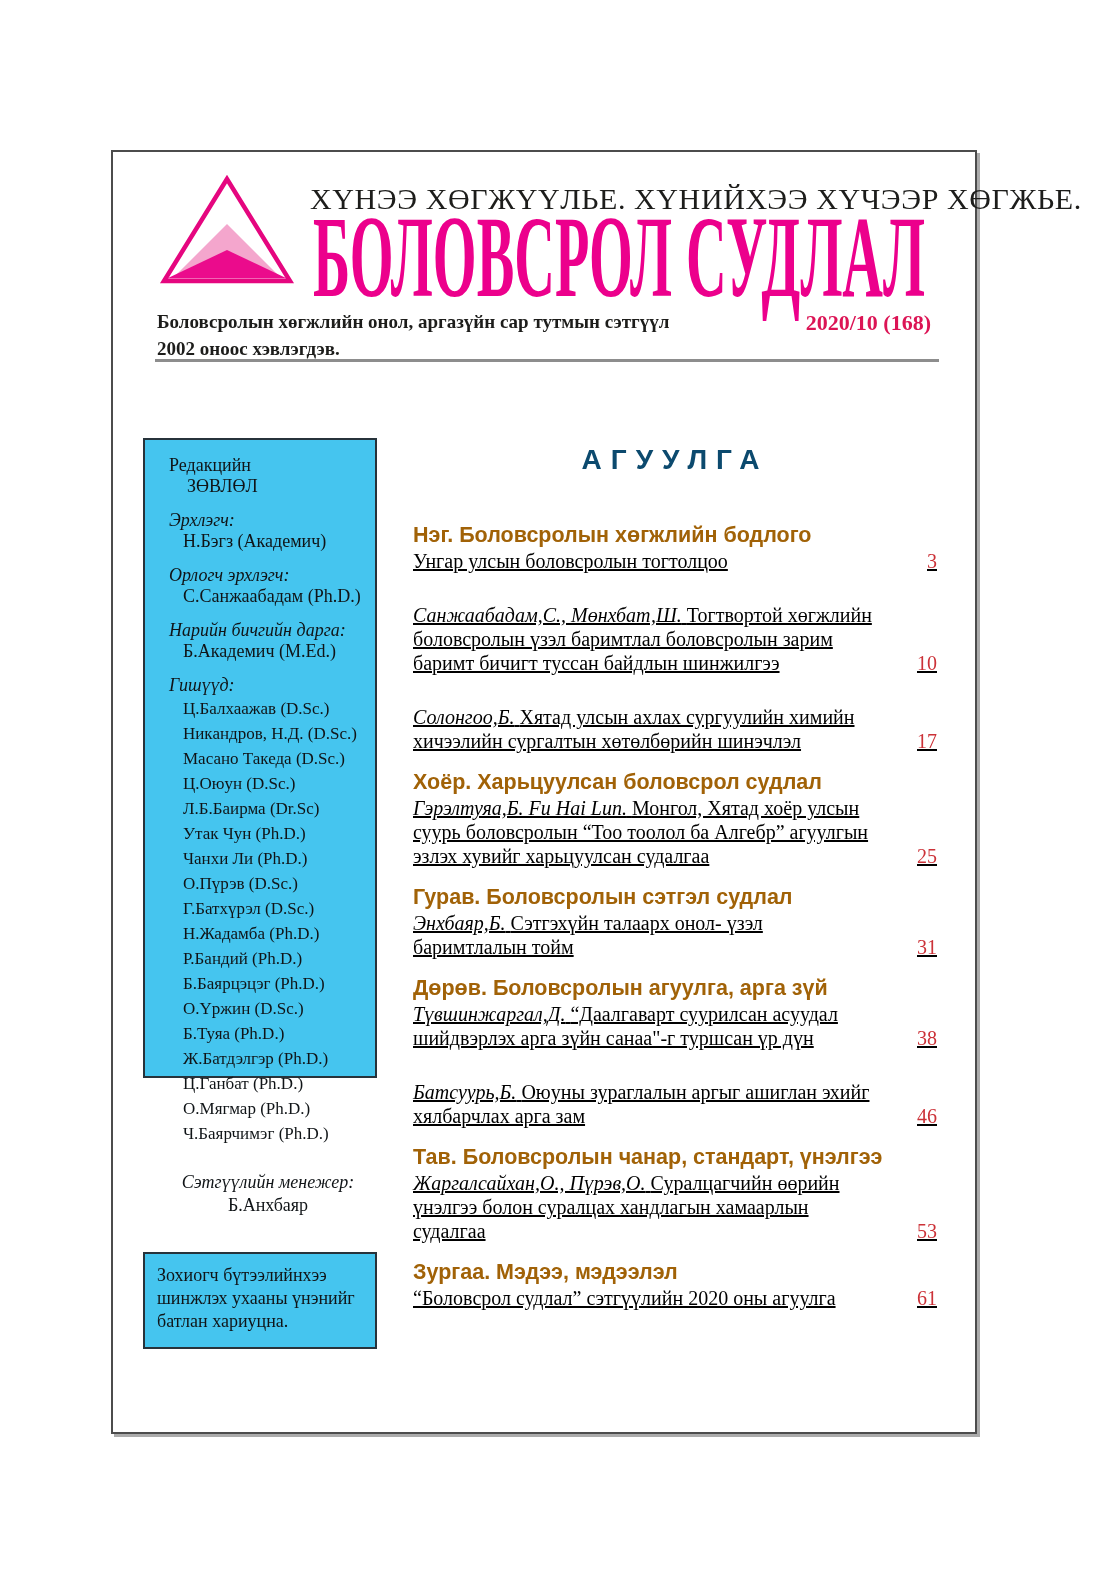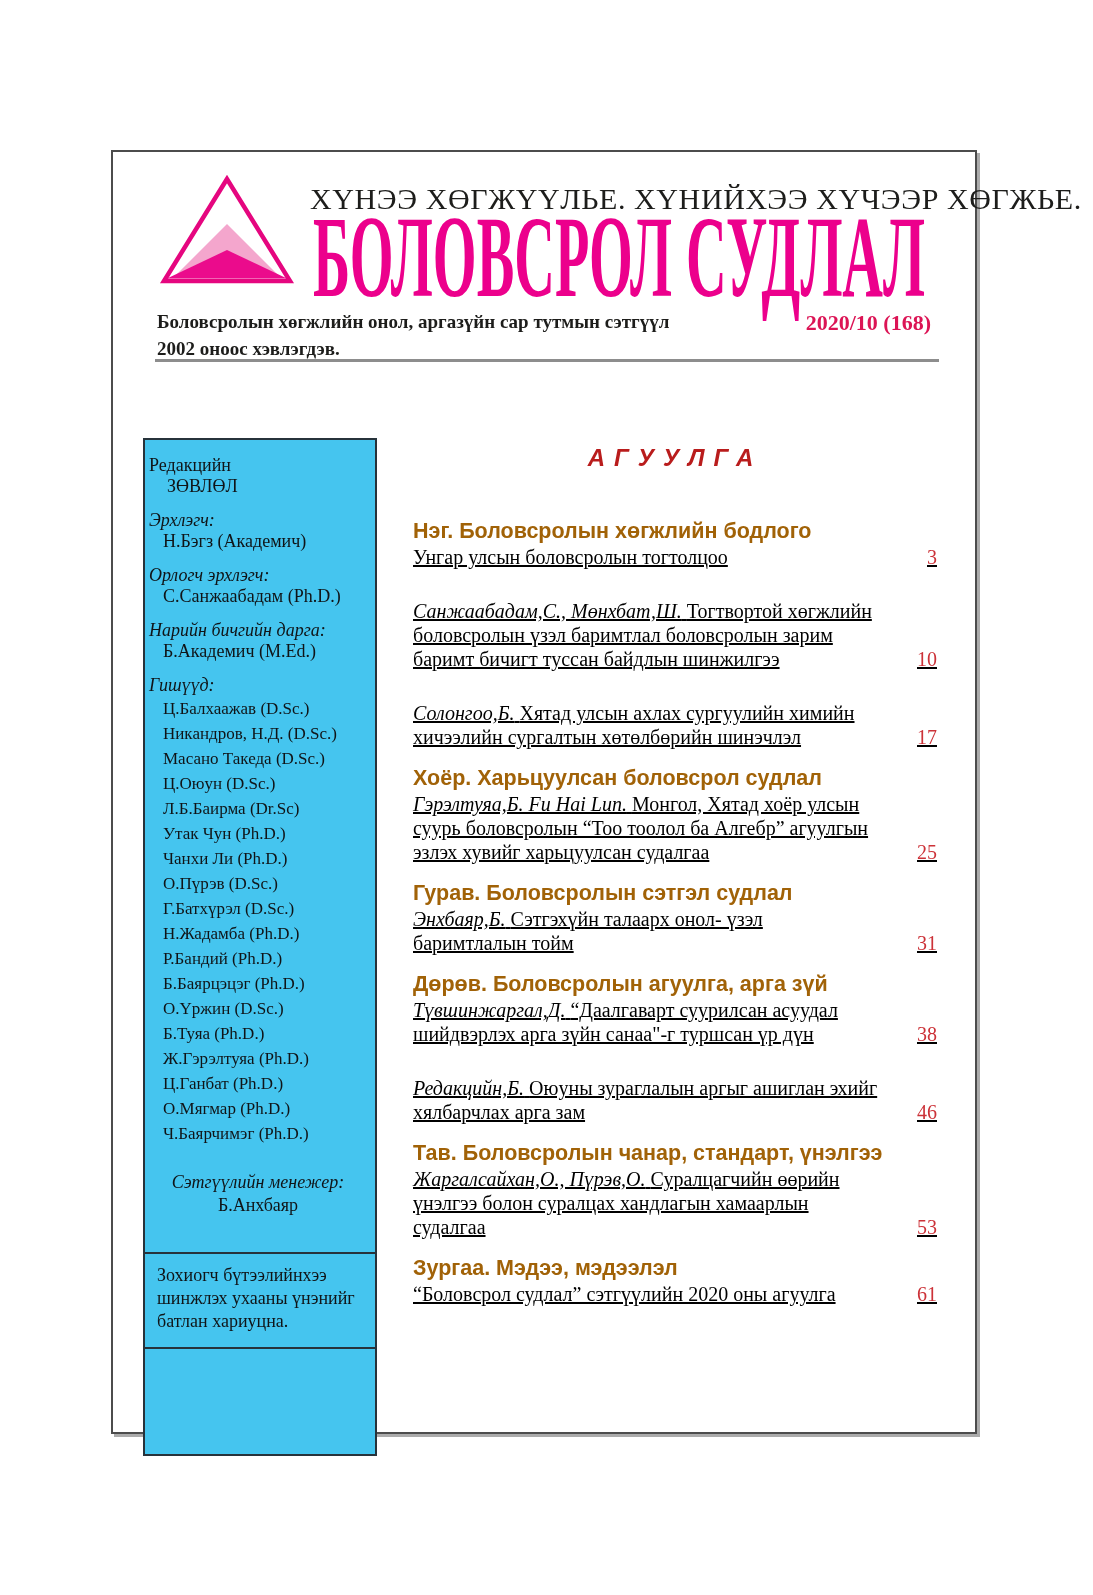--- a/index.html
+++ b/index.html
@@ -16,36 +16,36 @@
   .title-svg{position:absolute;left:200px;top:56px;overflow:visible;}
   .subtitle{position:absolute;left:44px;top:156px;font-size:19px;
             font-weight:bold;line-height:27px;color:#1d1d1b;}
   .issue{position:absolute;top:158px;right:44px;font-size:22px;font-weight:bold;
          color:#dc1455;}
   .rule{position:absolute;left:42px;top:207px;width:784px;height:3px;background:#8d8d8d;}
 
   
   .panel{position:absolute;left:30px;width:234px;background:#45c5ef;
          border:2px solid #27333b;box-sizing:border-box;color:#101417;}
-  .panel-board{top:286px;height:1018px;padding:15px 8px 0 4px;}
+  .panel-board{top:286px;height:640px;padding:15px 8px 0 24px;}
   .panel-notice{top:1100px;height:97px;padding:10px 12px;font-size:18px;line-height:23px;}
   .board-heading{font-size:18px;line-height:21px;}
   .board-heading .line2{padding-left:18px;}
   .role{margin-top:13px;font-size:18px;line-height:21px;}
   .role-label{font-style:italic;}
   .role-name{padding-left:14px;}
   .members{margin-top:13px;font-size:18px;line-height:21px;}
   .member{padding-left:14px;font-size:17px;line-height:25px;}
   .manager{margin-top:25px;text-align:center;font-size:18px;line-height:23px;}
   .manager-label{font-style:italic;}
 
   
   .toc{position:absolute;left:300px;top:292px;width:524px;color:#000;}
   .toc-title{text-align:center;font-family:"Liberation Sans",sans-serif;font-weight:bold;
-             font-size:24px;letter-spacing:9px;color:#b91c1c;margin:0 0 46px 0;font-style:italic;}
+             font-size:28px;letter-spacing:9px;color:#0c4a6e;margin:0 0 46px 0;}
   .toc-section{margin-top:16px;}
   .toc-heading{font-family:"Liberation Sans",sans-serif;font-weight:bold;font-size:21.5px;
                line-height:26px;color:#a16207;margin:0 0 1px 0;}
   .toc-entry{display:flex;align-items:flex-end;text-decoration:underline;}
   .toc-entry + .toc-entry{margin-top:30px;}
   .toc-text{flex:1;font-size:20px;line-height:24px;padding-right:24px;}
   .authors{font-style:italic;}
   .authors:empty{display:none;}
   .toc-page{font-size:20px;line-height:24px;color:#cc3238;min-width:34px;text-align:right;}
 </style>
@@ -102,21 +102,21 @@
         <div class="member">Л.Б.Баирма (Dr.Sc)</div>
         <div class="member">Утак Чун (Ph.D.)</div>
         <div class="member">Чанхи Ли (Ph.D.)</div>
         <div class="member">О.Пүрэв (D.Sc.)</div>
         <div class="member">Г.Батхүрэл (D.Sc.)</div>
         <div class="member">Н.Жадамба (Ph.D.)</div>
         <div class="member">Р.Бандий (Ph.D.)</div>
         <div class="member">Б.Баярцэцэг (Ph.D.)</div>
         <div class="member">О.Үржин (D.Sc.)</div>
         <div class="member">Б.Туяа (Ph.D.)</div>
-        <div class="member">Ж.Гэрэлтуяа (Ph.D.)</div>
+        <div class="member">Ж.Батдэлгэр (Ph.D.)</div>
         <div class="member">Ц.Ганбат (Ph.D.)</div>
         <div class="member">О.Мягмар (Ph.D.)</div>
         <div class="member">Ч.Баярчимэг (Ph.D.)</div>
       </div>
 
       <div class="manager">
         <div class="manager-label">Сэтгүүлийн менежер:</div>
         <div>Б.Анхбаяр</div>
       </div>
     </div>
@@ -177,21 +177,21 @@
         <div class="toc-heading">Дөрөв. Боловсролын агуулга, арга зүй</div>
         <div class="toc-entry">
           <div class="toc-text">
             <span class="authors">Түвшинжаргал,Д.</span>
             <span>“Даалгаварт суурилсан асуудал шийдвэрлэх арга зүйн санаа"-г туршсан үр дүн</span>
           </div>
           <div class="toc-page">38</div>
         </div>
         <div class="toc-entry">
           <div class="toc-text">
-            <span class="authors">Редакцийн,Б.</span>
+            <span class="authors">Батсуурь,Б.</span>
             <span>Оюуны зураглалын аргыг ашиглан эхийг хялбарчлах арга зам</span>
           </div>
           <div class="toc-page">46</div>
         </div>
       </div>
 
       <div class="toc-section">
         <div class="toc-heading">Тав. Боловсролын чанар, стандарт, үнэлгээ</div>
         <div class="toc-entry">
           <div class="toc-text">

